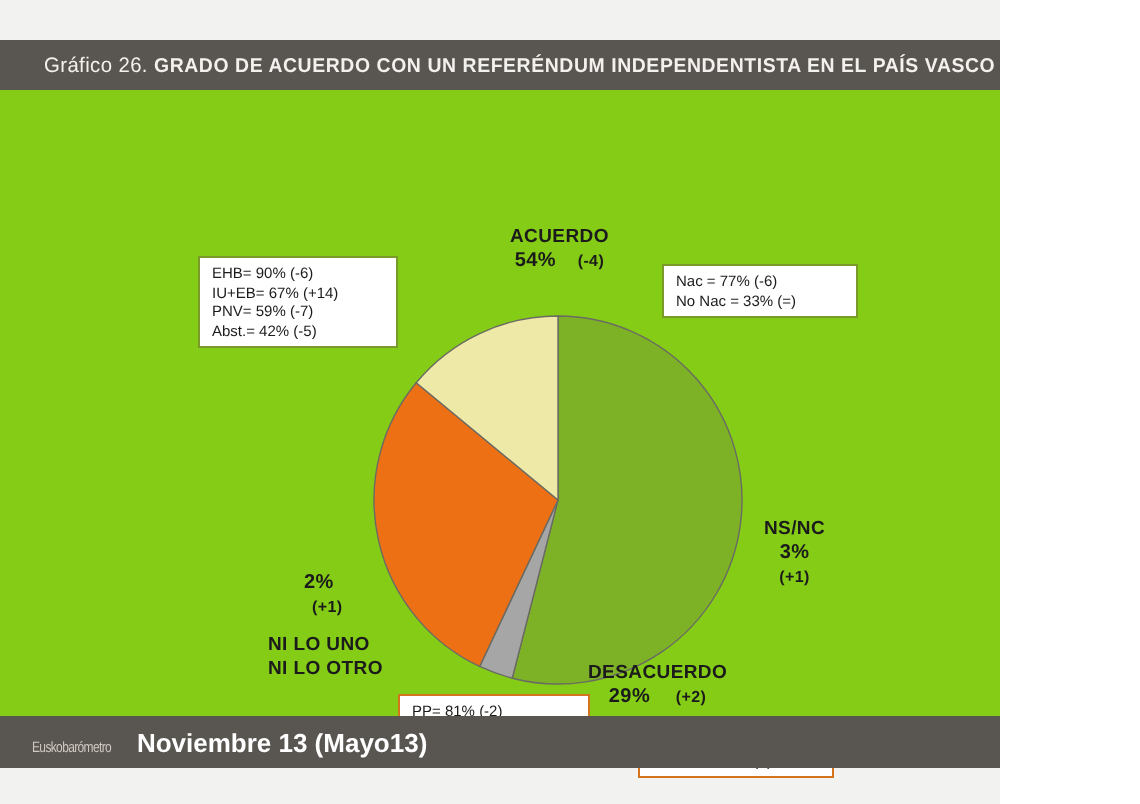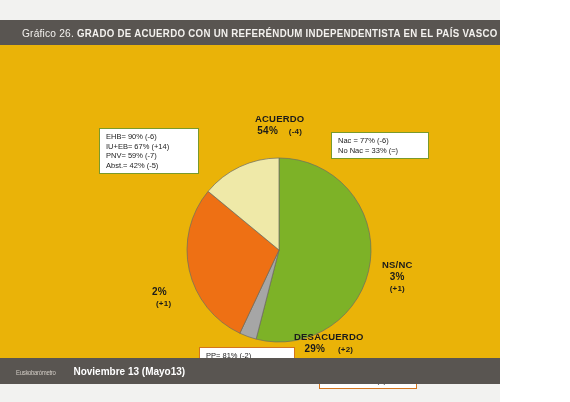--- a/index.html
+++ b/index.html
@@ -44,21 +44,21 @@
     font-weight: bold;
     font-size: 10px;
     letter-spacing: 0.3px;
   }
   
   #body-area {
     position: absolute;
     left: 0; top: 45px;
     width: 570px;
     height: 313px;
-    background: #eab308;
+    background: #84cc16;
   }
   
   #footer-bar {
     position: absolute;
     left: 0; top: 358px;
     width: 570px; height: 26px;
     background: #595551;
   }
   #footer-text {
     position: absolute;
@@ -72,23 +72,23 @@
   #footer-text .brand {
     font-size: 7.5px;
     letter-spacing: -0.4px;
     color: #cfc9c2;
     transform: scaleX(0.8);
     display: inline-block;
     transform-origin: left center;
   }
   #footer-text .period {
     font-weight: bold;
-    font-size: 10px;
+    font-size: 13px;
     color: #ffffff;
-    margin-left: 8px;
+    margin-left: 3px;
   }
   
   #pie-wrap {
     position: absolute;
     left: 182px;
     top: 108px;
     width: 194px;
     height: 194px;
   }
   #pie-svg { display: block; }
@@ -170,20 +170,24 @@
       <div>
         <span class="pct">29%</span>
         <span class="delta" style="margin-left:10px;">(+2)</span>
       </div>
     </div>
 
     <div class="slice-label" style="left:152px; top:241px; text-align:left;">
       <div class="pct" style="margin-left:0px;">2%</div>
       <div class="delta" style="margin-left:4px;">(+1)</div>
     </div>
+    <div class="slice-label" style="left:134px; top:272px; text-align:left;">
+      <div>NI LO UNO</div>
+      <div>NI LO OTRO</div>
+    </div>
 
     <div class="callout green" style="left:99px; top:83px; width:86px;">
       <span class="line">EHB= 90% (-6)</span>
       <span class="line">IU+EB= 67% (+14)</span>
       <span class="line">PNV= 59% (-7)</span>
       <span class="line">Abst.= 42% (-5)</span>
     </div>
 
     <div class="callout green" style="left:331px; top:70px; width:84px;margin-top:17px;">
       <span class="line">Nac = 77% (-6)</span>

